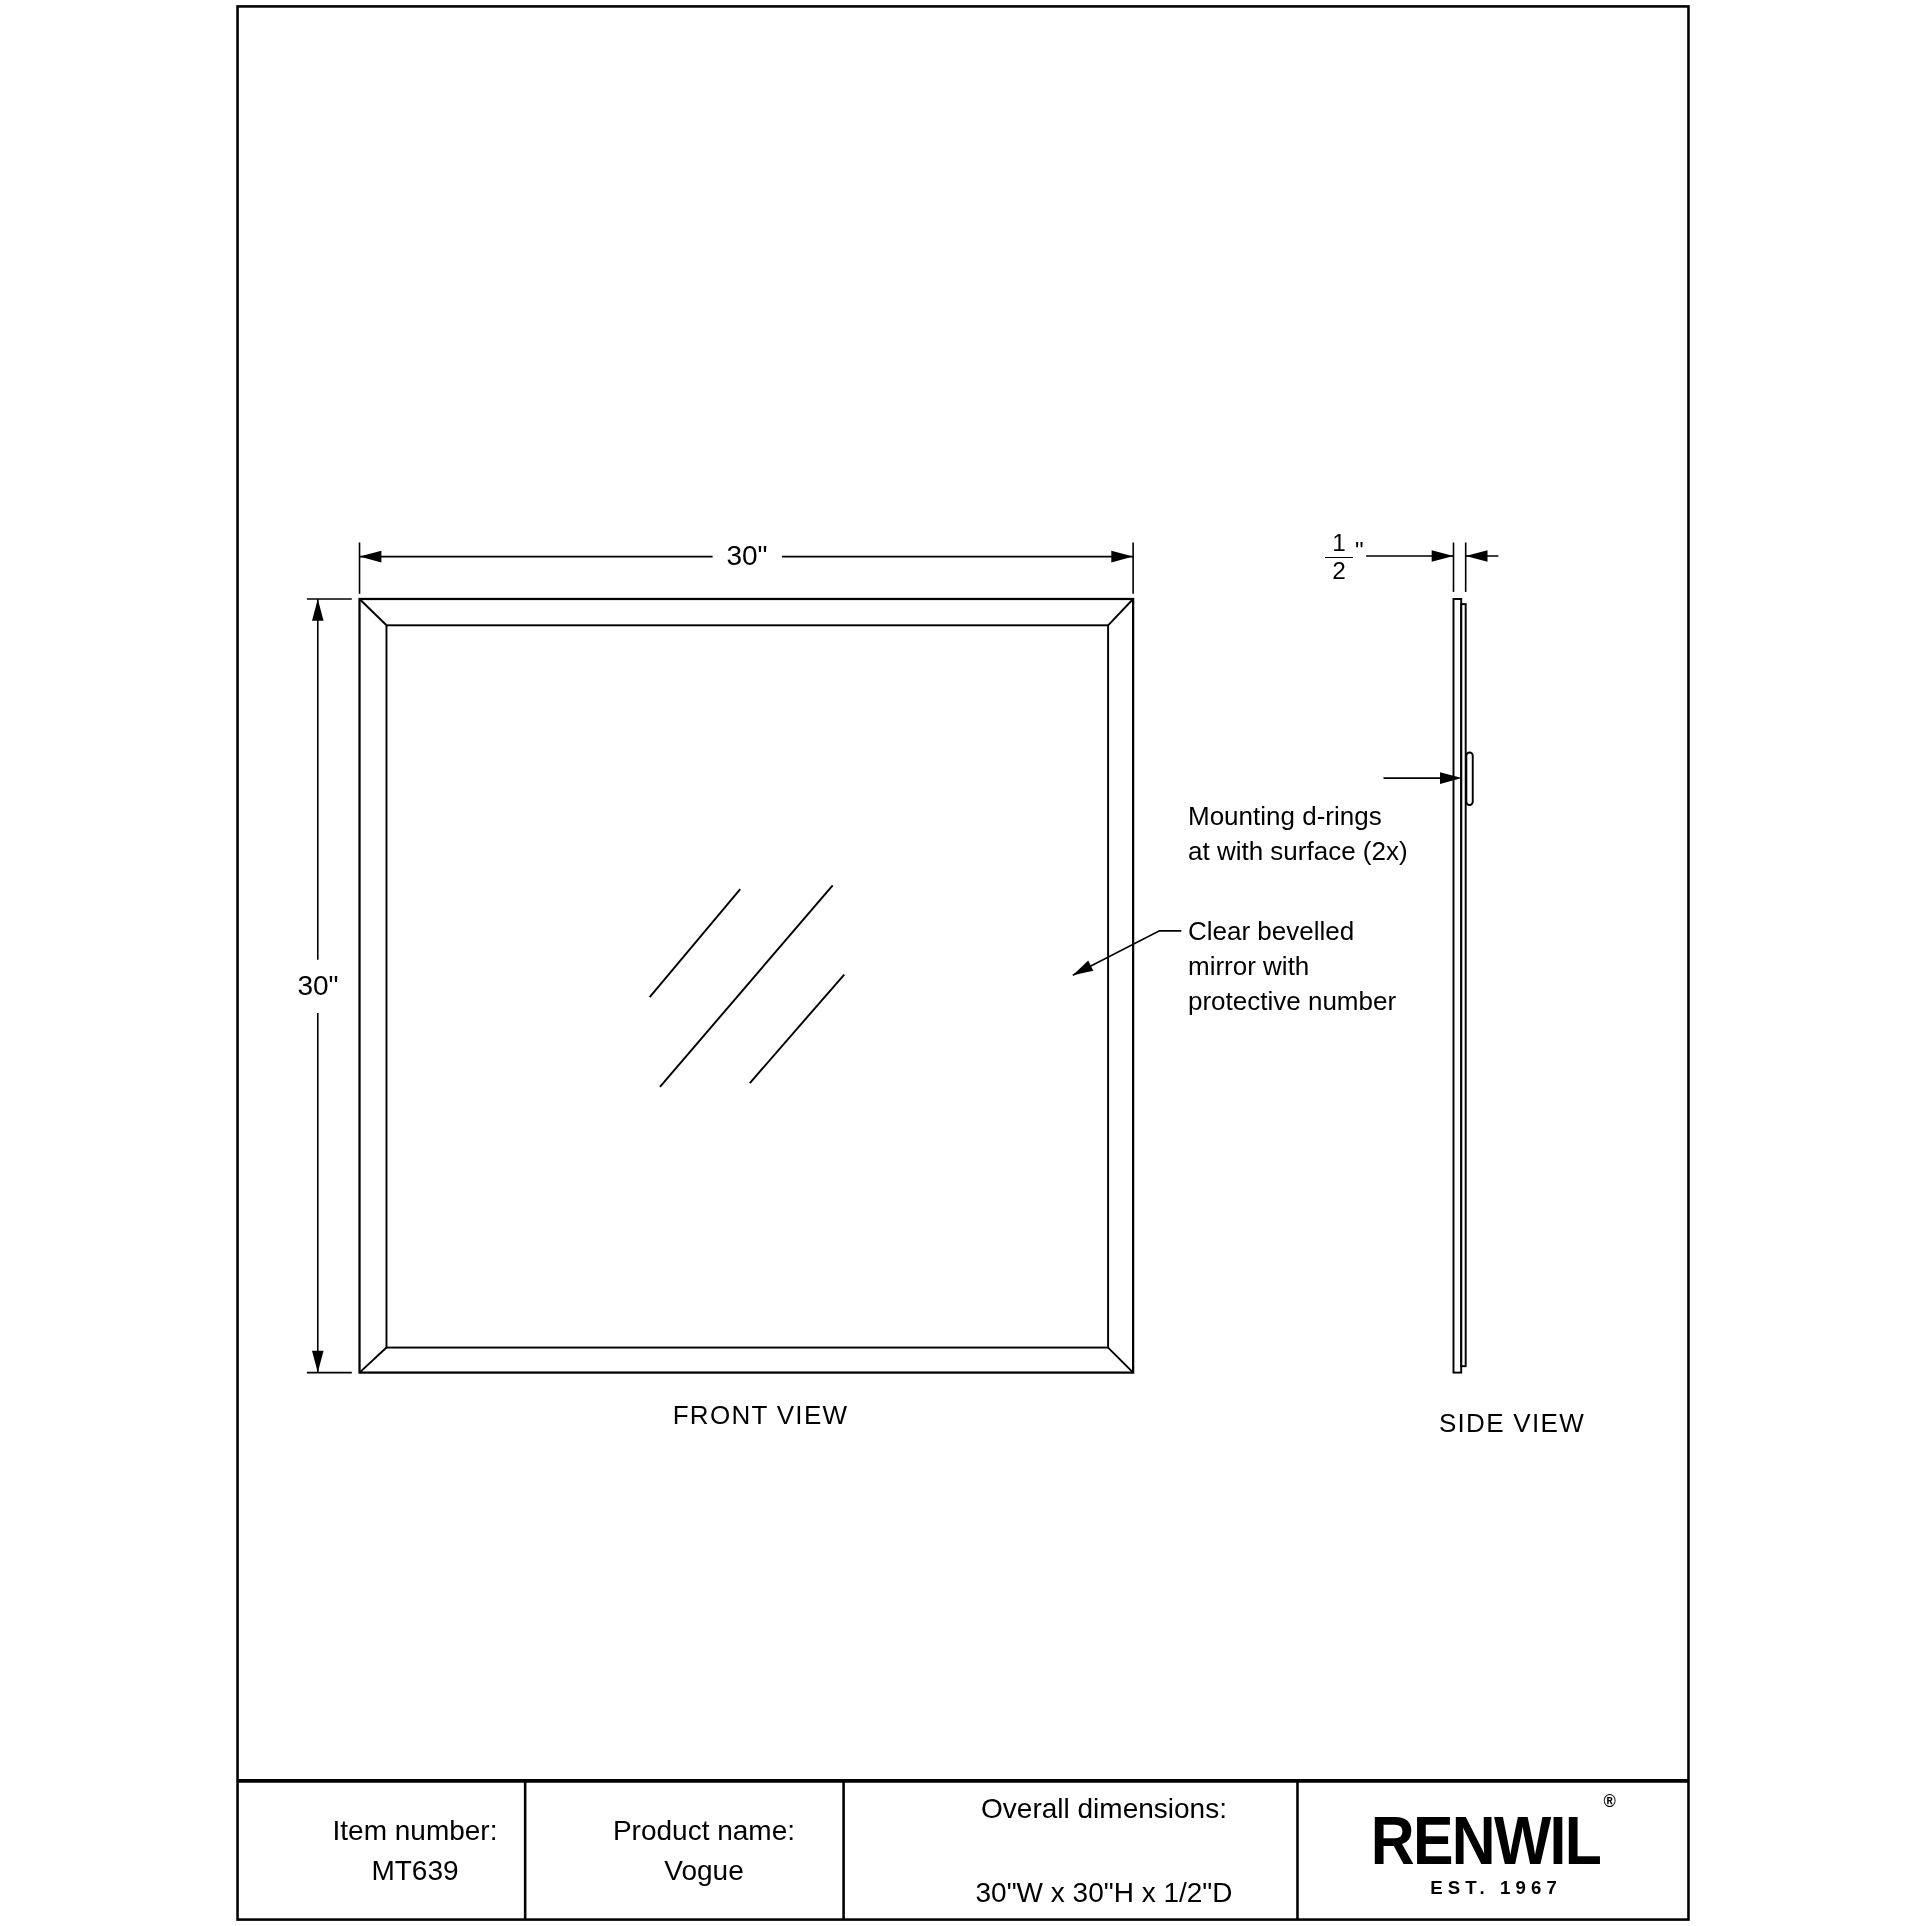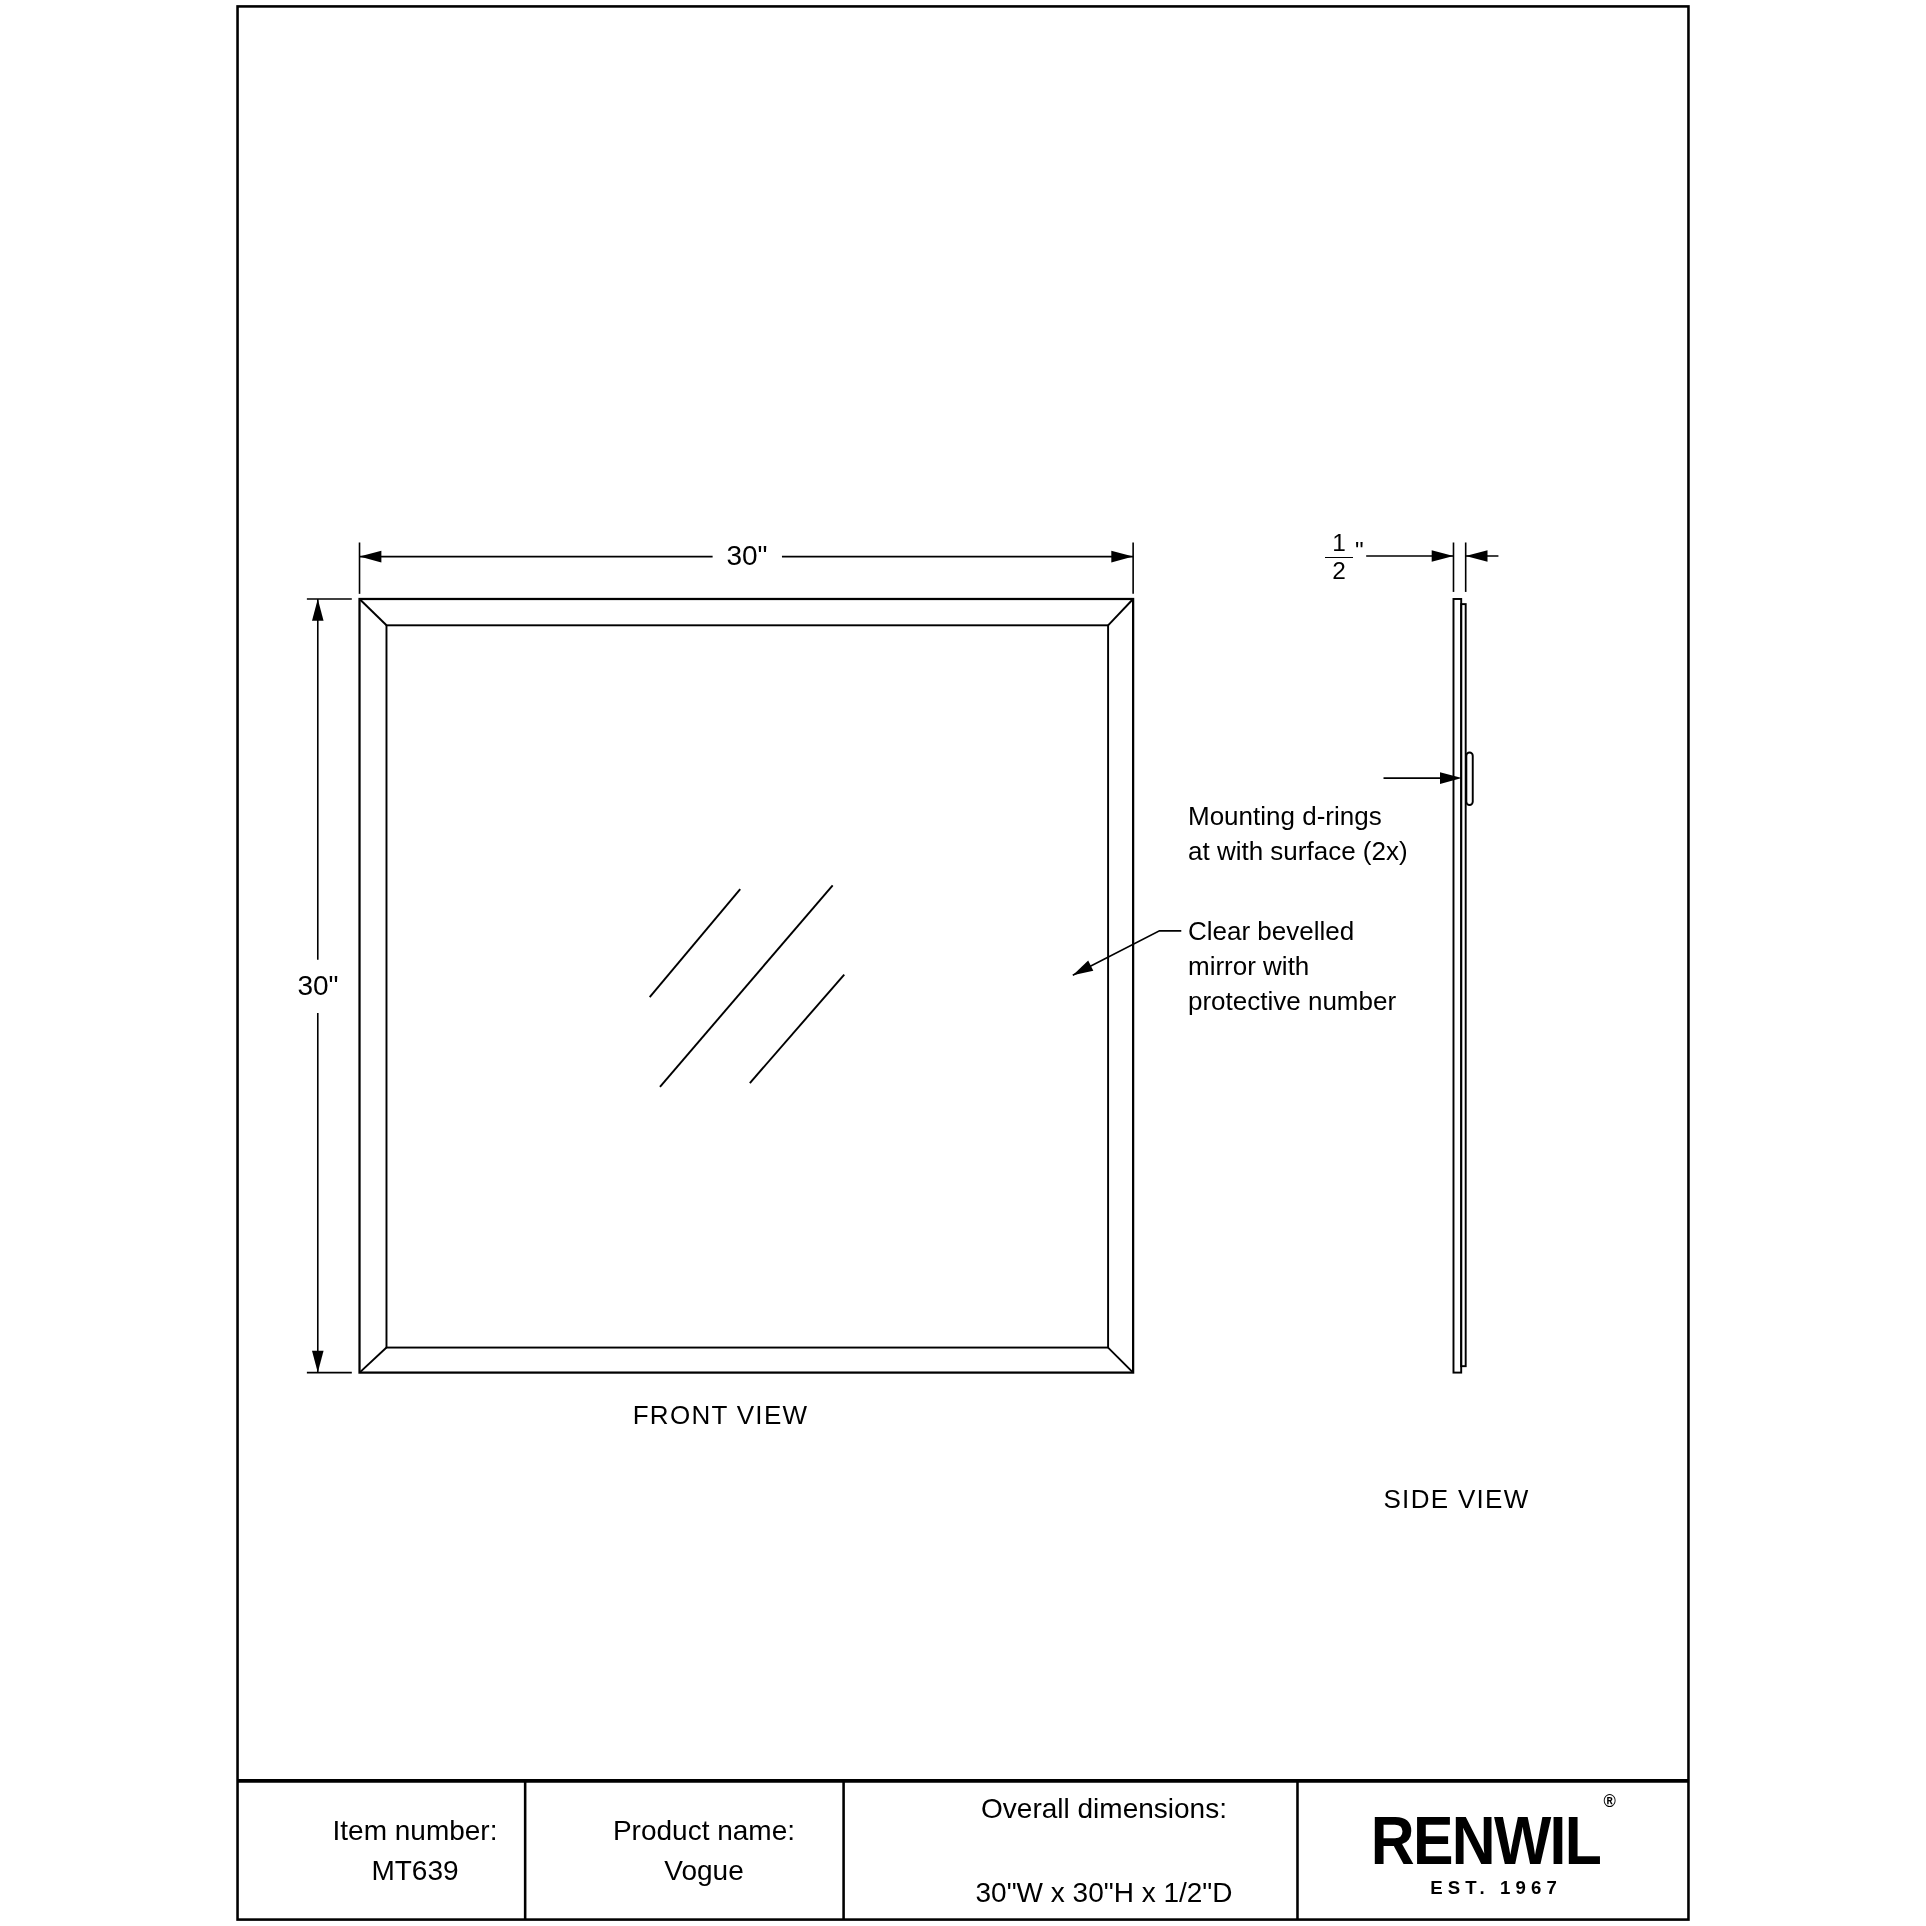--- a/index.html
+++ b/index.html
@@ -106,22 +106,22 @@
   <div class="txt annotation" style="left:1188px;top:799px;">
     <div>Mounting d-rings</div>
     <div>at with surface (2x)</div>
   </div>
   <div class="txt annotation" style="left:1188px;top:914px;">
     <div>Clear bevelled</div>
     <div>mirror with</div>
     <div>protective number</div>
   </div>
 
-  <span class="txt view-label" style="left:592px;top:1400px;width:257px;">FRONT VIEW</span>
-  <span class="txt view-label" style="left:1328px;top:1484px;width:257px;">SIDE VIEW</span>
+  <span class="txt view-label" style="left:632px;top:1400px;width:257px;">FRONT VIEW</span>
+  <span class="txt view-label" style="left:1328px;top:1408px;width:257px;text-align:right;">SIDE VIEW</span>
 
   <div class="tb-cell" style="left:238px;width:288px;">
     <div>Item number:</div>
     <div>MT639</div>
   </div>
   <div class="tb-cell" style="left:525px;width:292px;">
     <div>Product name:</div>
     <div>Vogue</div>
   </div>
   <div class="tb-cell" style="left:844px;width:454px;gap:44px;">

